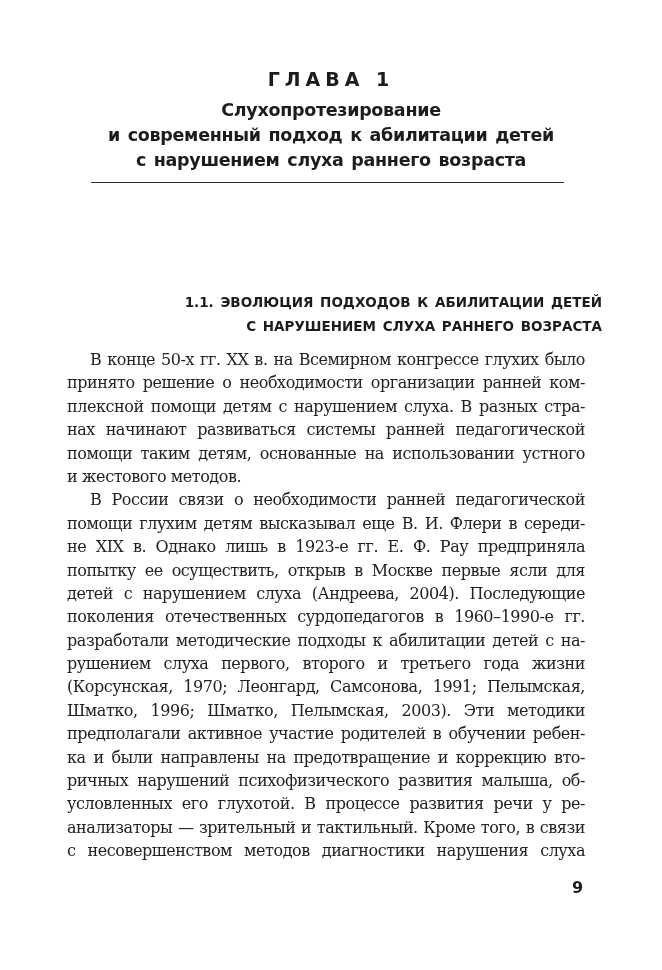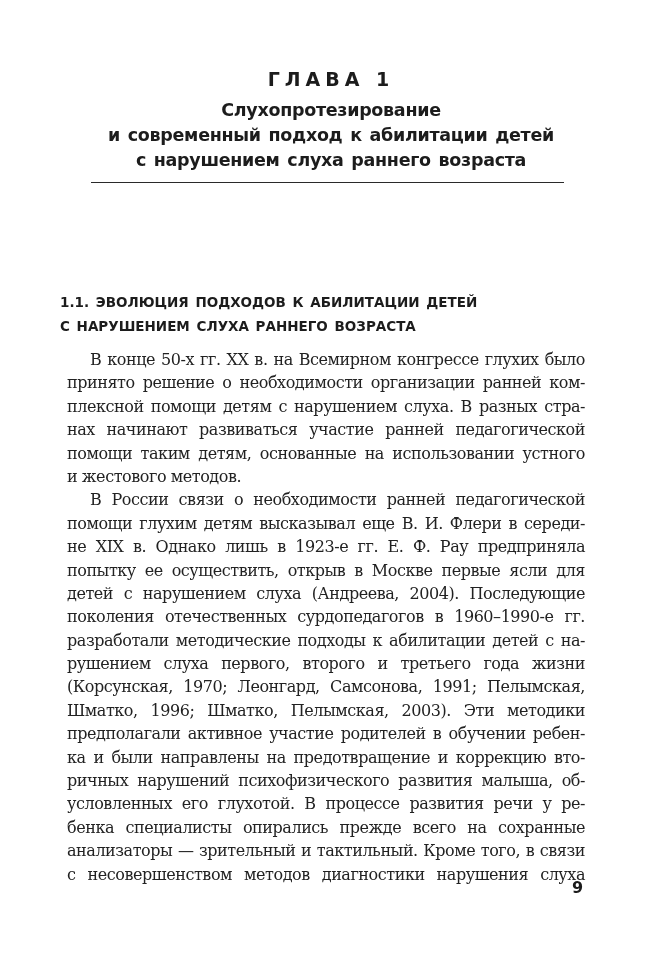--- a/index.html
+++ b/index.html
@@ -15,21 +15,21 @@
     text-align: center; font-family: "DejaVu Sans", sans-serif; font-weight: bold;
     font-size: 17.5px; line-height: 25px; color: #1c1c1c; letter-spacing: -0.3px; word-spacing: 2px;
   }
   .chapter-title div { white-space: nowrap; }
   .rule {
     position: absolute; left: 91px; width: 473px; top: 182px; height: 0;
     border-top: 1.5px solid #2a2a2a;
   }
   .section-heading {
     position: absolute; left: 60px; width: 542px; top: 290px;
-    text-align: left; font-family: "DejaVu Sans", sans-serif; font-weight: bold;
+    text-align: right; font-family: "DejaVu Sans", sans-serif; font-weight: bold;
     font-size: 13.5px; line-height: 24px; color: #1c1c1c; letter-spacing: 0px; word-spacing: 2px;
   }
   .section-heading div { white-space: nowrap; }
   .body-text {
     position: absolute; left: 67px; width: 518px; top: 348px;
     font-family: "DejaVu Serif", serif; font-size: 16px; line-height: 23.4px; color: #222;
   }
   .line {
     white-space: nowrap; text-align: justify; text-align-last: justify; height: 23.4px; overflow: visible;
     letter-spacing: -0.45px;
@@ -59,40 +59,39 @@
   <div class="section-heading">
     <div>1.1. ЭВОЛЮЦИЯ ПОДХОДОВ К АБИЛИТАЦИИ ДЕТЕЙ</div>
     <div>С НАРУШЕНИЕМ СЛУХА РАННЕГО ВОЗРАСТА</div>
   </div>
 
   <div class="body-text">
     <div>
       <div class="line indent">В конце 50-х гг. XX в. на Всемирном конгрессе глухих было</div>
       <div class="line">принято решение о необходимости организации ранней ком-</div>
       <div class="line">плексной помощи детям с нарушением слуха. В разных стра-</div>
-      <div class="line">нах начинают развиваться участие ранней педагогической</div>
+      <div class="line">нах начинают развиваться системы ранней педагогической</div>
       <div class="line">помощи таким детям, основанные на использовании устного</div>
       <div class="line last">и жестового методов.</div>
     </div>
     <div>
       <div class="line indent">В России связи о необходимости ранней педагогической</div>
       <div class="line">помощи глухим детям высказывал еще В. И. Флери в середи-</div>
       <div class="line">не XIX в. Однако лишь в 1923-е гг. Е. Ф. Рау предприняла</div>
       <div class="line">попытку ее осуществить, открыв в Москве первые ясли для</div>
       <div class="line">детей с нарушением слуха (Андреева, 2004). Последующие</div>
       <div class="line">поколения отечественных сурдопедагогов в 1960–1990-е гг.</div>
       <div class="line">разработали методические подходы к абилитации детей с на-</div>
       <div class="line">рушением слуха первого, второго и третьего года жизни</div>
       <div class="line">(Корсунская, 1970; Леонгард, Самсонова, 1991; Пелымская,</div>
       <div class="line">Шматко, 1996; Шматко, Пелымская, 2003). Эти методики</div>
       <div class="line">предполагали активное участие родителей в обучении ребен-</div>
       <div class="line">ка и были направлены на предотвращение и коррекцию вто-</div>
       <div class="line">ричных нарушений психофизического развития малыша, об-</div>
       <div class="line">условленных его глухотой. В процессе развития речи у ре-</div>
-      <div class="line">бенка специалисты опирались прежде всего на сохранные</div>
       <div class="line">анализаторы — зрительный и тактильный. Кроме того, в связи</div>
       <div class="line">с несовершенством методов диагностики нарушения слуха</div>
     </div>
   </div>
 
   <div class="page-number">9</div>
 
 </div>
 
 </body></html>

